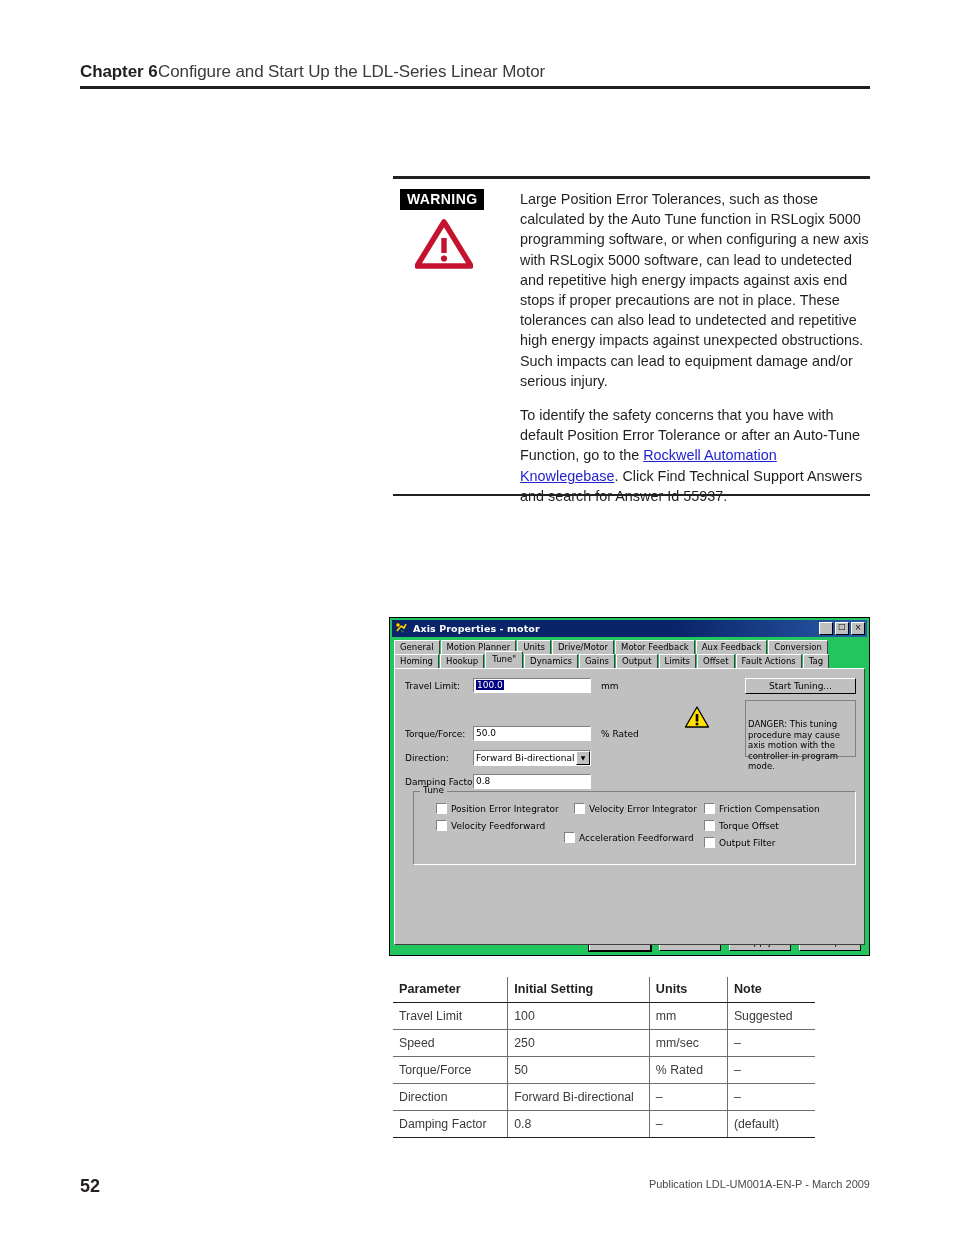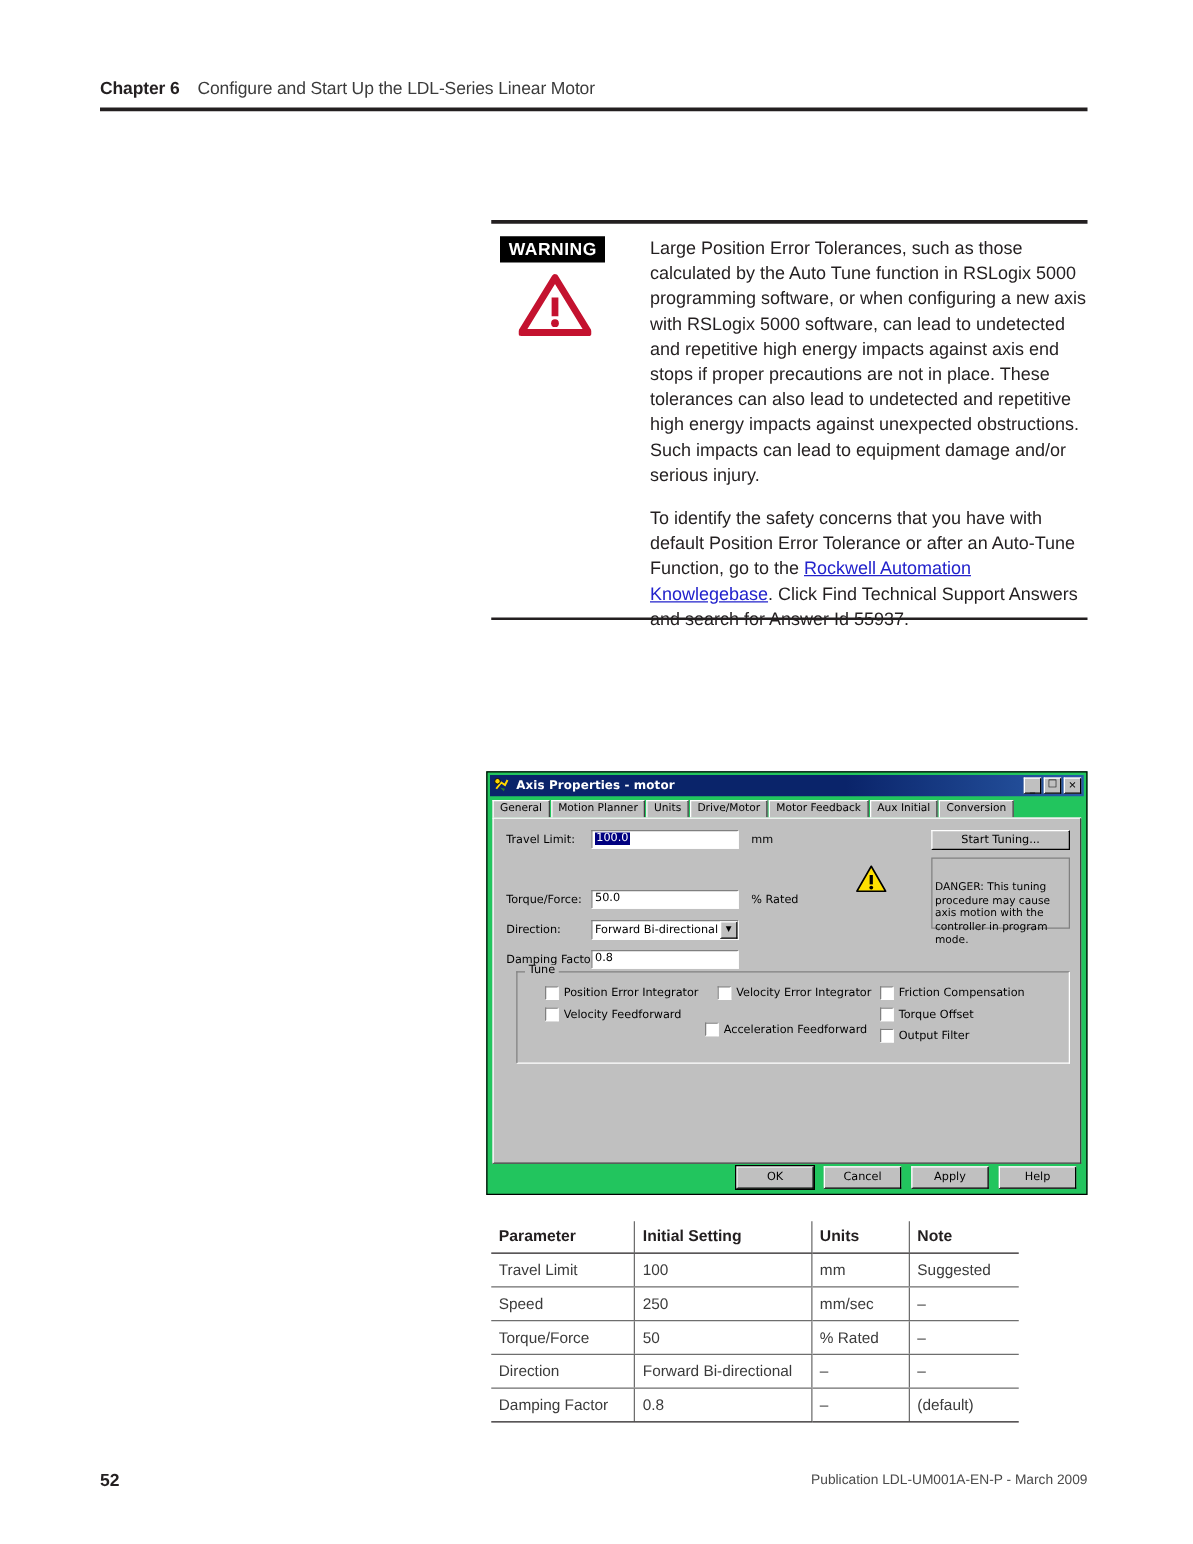--- a/index.html
+++ b/index.html
@@ -19,21 +19,21 @@
   
   #page-header {
     position: absolute;
     left: 80px;
     top: 62px;
     width: 790px;
   }
   #page-header .hdr-row {
     display: flex;
     align-items: flex-start;
-    font-size: 14px;
+    font-size: 17px;
   }
   #page-header .chapter-label {
     font-weight: bold;
     color: #231f20;
     width: 78px;
     letter-spacing: -0.1px;
   }
   #page-header .chapter-title {
     color: #3b3b3b;
     letter-spacing: -0.1px;
@@ -422,21 +422,21 @@
   #param-table th.c3, #param-table td.c3 {
     border-left: 0.9px solid #6e6e6e;
   }
 
   
   #footer-pageno {
     position: absolute;
     left: 80px;
     top: 1176px;
     font-weight: bold;
-    font-size: 14px;
+    font-size: 18px;
     color: #231f20;
   }
   #footer-pub {
     position: absolute;
     right: 84px;
     top: 1178px;
     font-size: 11px;
     color: #4a4a4a;
     white-space: nowrap;
   }
@@ -499,22 +499,34 @@
     </span>
   </div>
 
   <div id="tabstrip">
     <div class="tab-row row1" id="tab-row-1">
         <div class="tab">General</div>
         <div class="tab">Motion Planner</div>
         <div class="tab">Units</div>
         <div class="tab">Drive/Motor</div>
         <div class="tab">Motor Feedback</div>
-        <div class="tab">Aux Initial</div>
+        <div class="tab">Aux Feedback</div>
         <div class="tab">Conversion</div>
+      </div>
+    <div class="tab-row row2" id="tab-row-2">
+        <div class="tab">Homing</div>
+        <div class="tab">Hookup</div>
+        <div class="tab active">Tune"</div>
+        <div class="tab">Dynamics</div>
+        <div class="tab">Gains</div>
+        <div class="tab">Output</div>
+        <div class="tab">Limits</div>
+        <div class="tab">Offset</div>
+        <div class="tab">Fault Actions</div>
+        <div class="tab">Tag</div>
       </div>
   </div>
 
   <div id="tab-page">
 
     <div class="field-row" style="top:9px;">
       <span class="field-label">Travel Limit:</span>
       <span class="field-input"><span class="sel">100.0</span></span>
       <span class="field-units">mm</span>
     </div>

